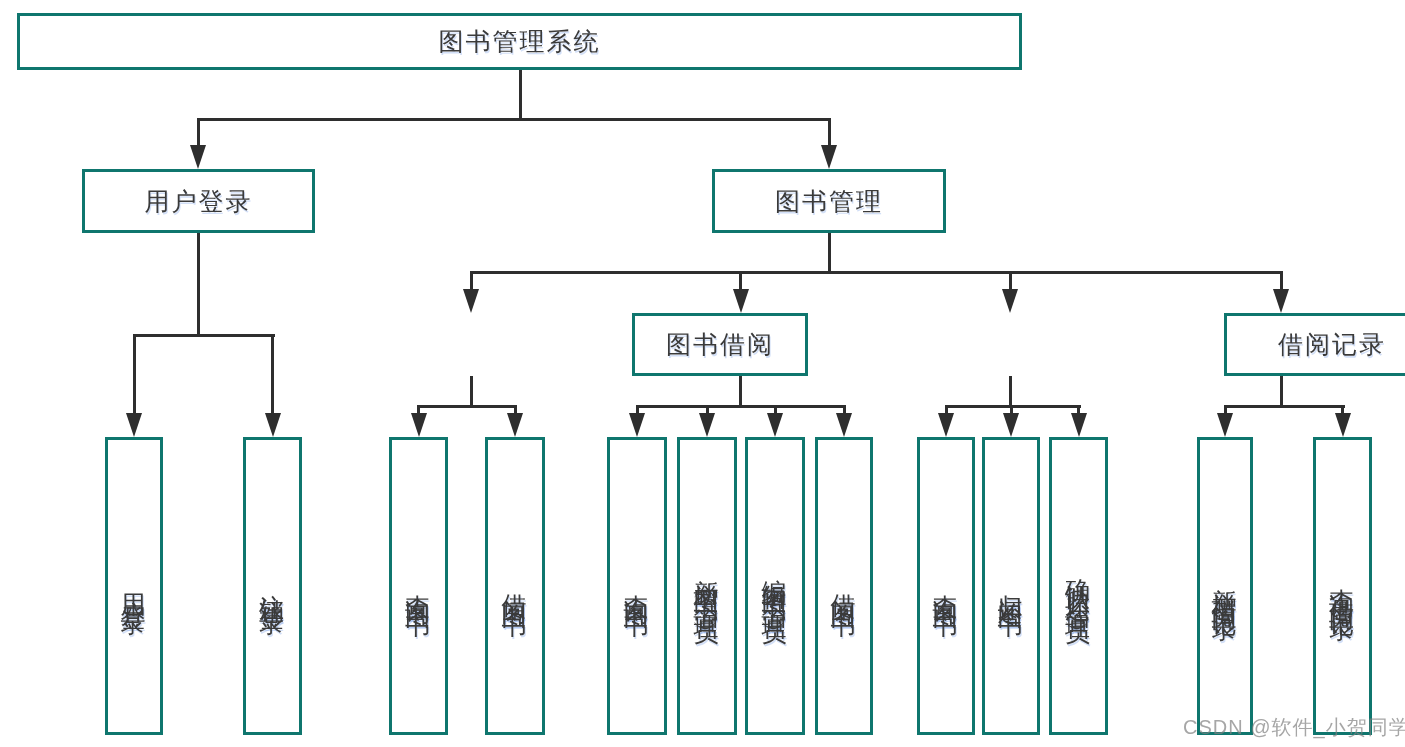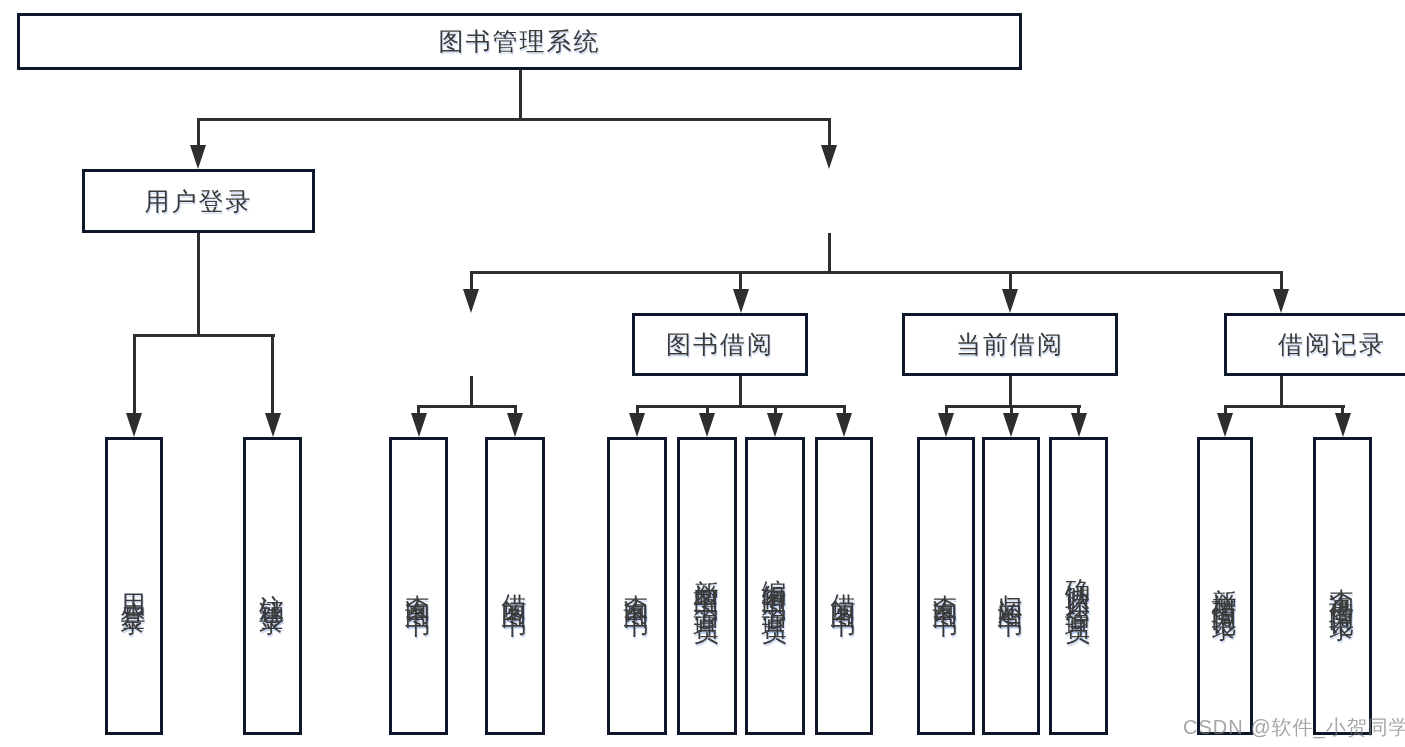--- a/index.html
+++ b/index.html
@@ -7,21 +7,21 @@
     position:relative;
     width:1405px;height:747px;
     background:#ffffff;
     overflow:hidden;
     font-family:"Liberation Sans","DejaVu Sans",sans-serif;
   }
   .box{
     position:absolute;
     box-sizing:border-box;
     background:#ffffff;
-    border:3px solid #0f172a;
+    border:3px solid #0f766e;
     display:flex;
     align-items:center;
     justify-content:center;
   }
   .box span{
     color:#3a3a3a;
     text-shadow:1px 2px 0 rgba(105,150,230,0.30);
     white-space:nowrap;
   }
   .hbox span{
@@ -60,26 +60,26 @@
 
 <div id="canvas">
 
   <div class="box hbox" style="left:17px;top:13px;width:1005px;height:57px">
     <span>图书管理系统</span>
   </div>
 
   <div class="box hbox" style="left:82px;top:169px;width:233px;height:64px">
     <span>用户登录</span>
   </div>
+  <div class="box hbox" style="left:712px;top:169px;width:234px;height:64px">
+    <span>图书管理</span>
+  </div>
 
   <div class="box hbox" style="left:632px;top:313px;width:176px;height:63px">
     <span>图书借阅</span>
-  </div>
-  <div class="box hbox" style="left:902px;top:313px;width:216px;height:63px">
-    <span>当前借阅</span>
   </div>
   <div class="box hbox" style="left:1224px;top:313px;width:216px;height:63px">
     <span>借阅记录</span>
   </div>
 
   <div class="box vbox" style="left:105px;top:437px;width:58px;height:298px">
     <span>用户登录</span>
   </div>
   <div class="box vbox" style="left:243px;top:437px;width:59px;height:298px">
     <span>注销登录</span>

